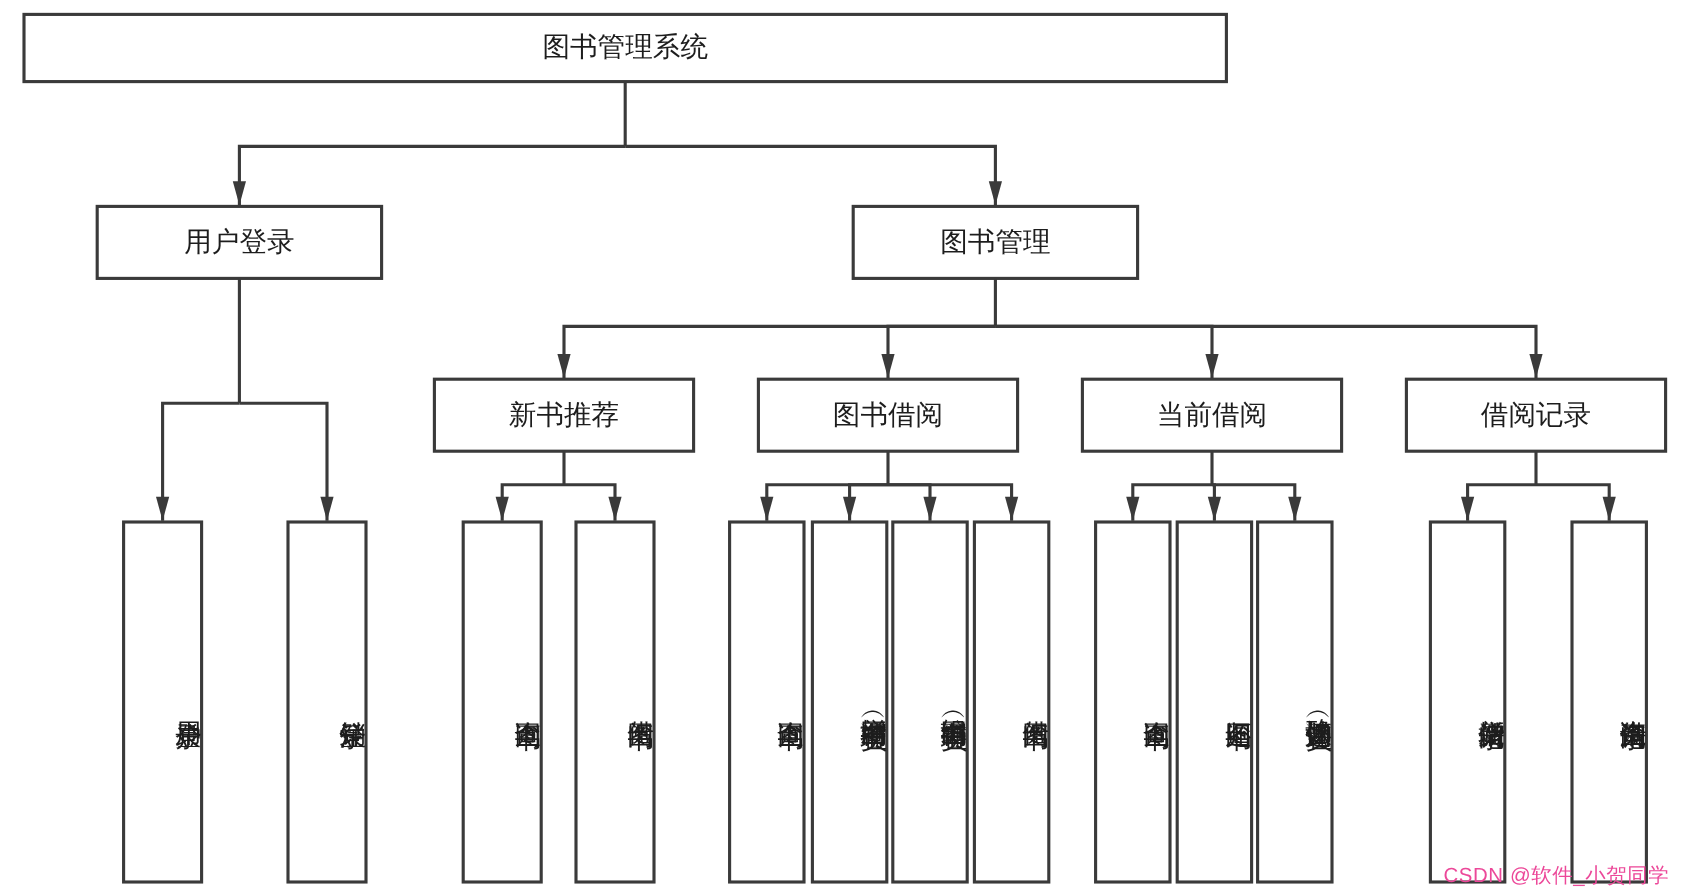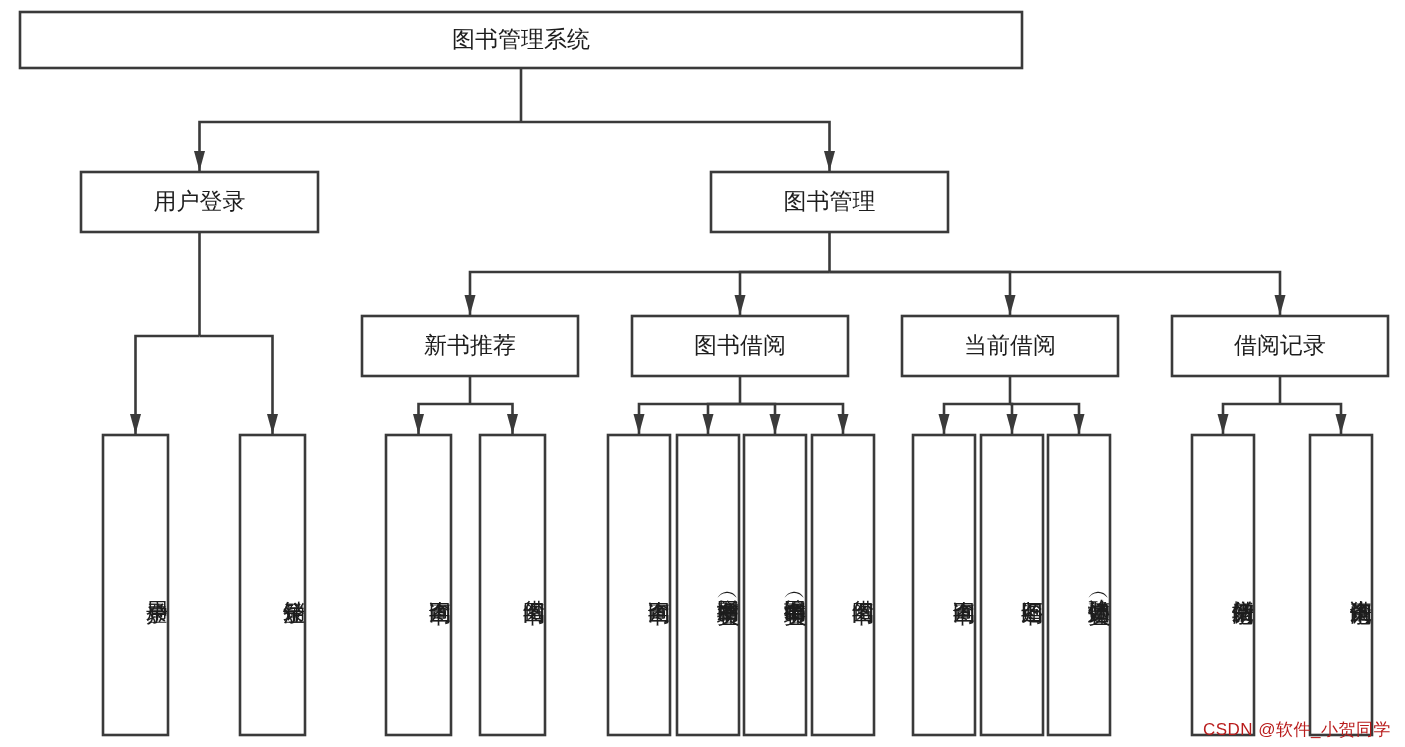--- a/index.html
+++ b/index.html
@@ -61,21 +61,21 @@
     justify-content: center;
     white-space: nowrap;
     pointer-events: none;
   }
   .watermark {
     position: absolute;
     right: 14px;
     bottom: 6px;
     font-family: "Liberation Sans", "DejaVu Sans", sans-serif;
     font-size: 17px;
-    color: #b91c1c;
+    color: #ec4899;
     letter-spacing: 0.5px;
     white-space: nowrap;
   }
 </style>
 </head>
 <body>
 
 <div id="diagram-root">
 
   <svg id="flow" viewBox="0 0 1405 747">

